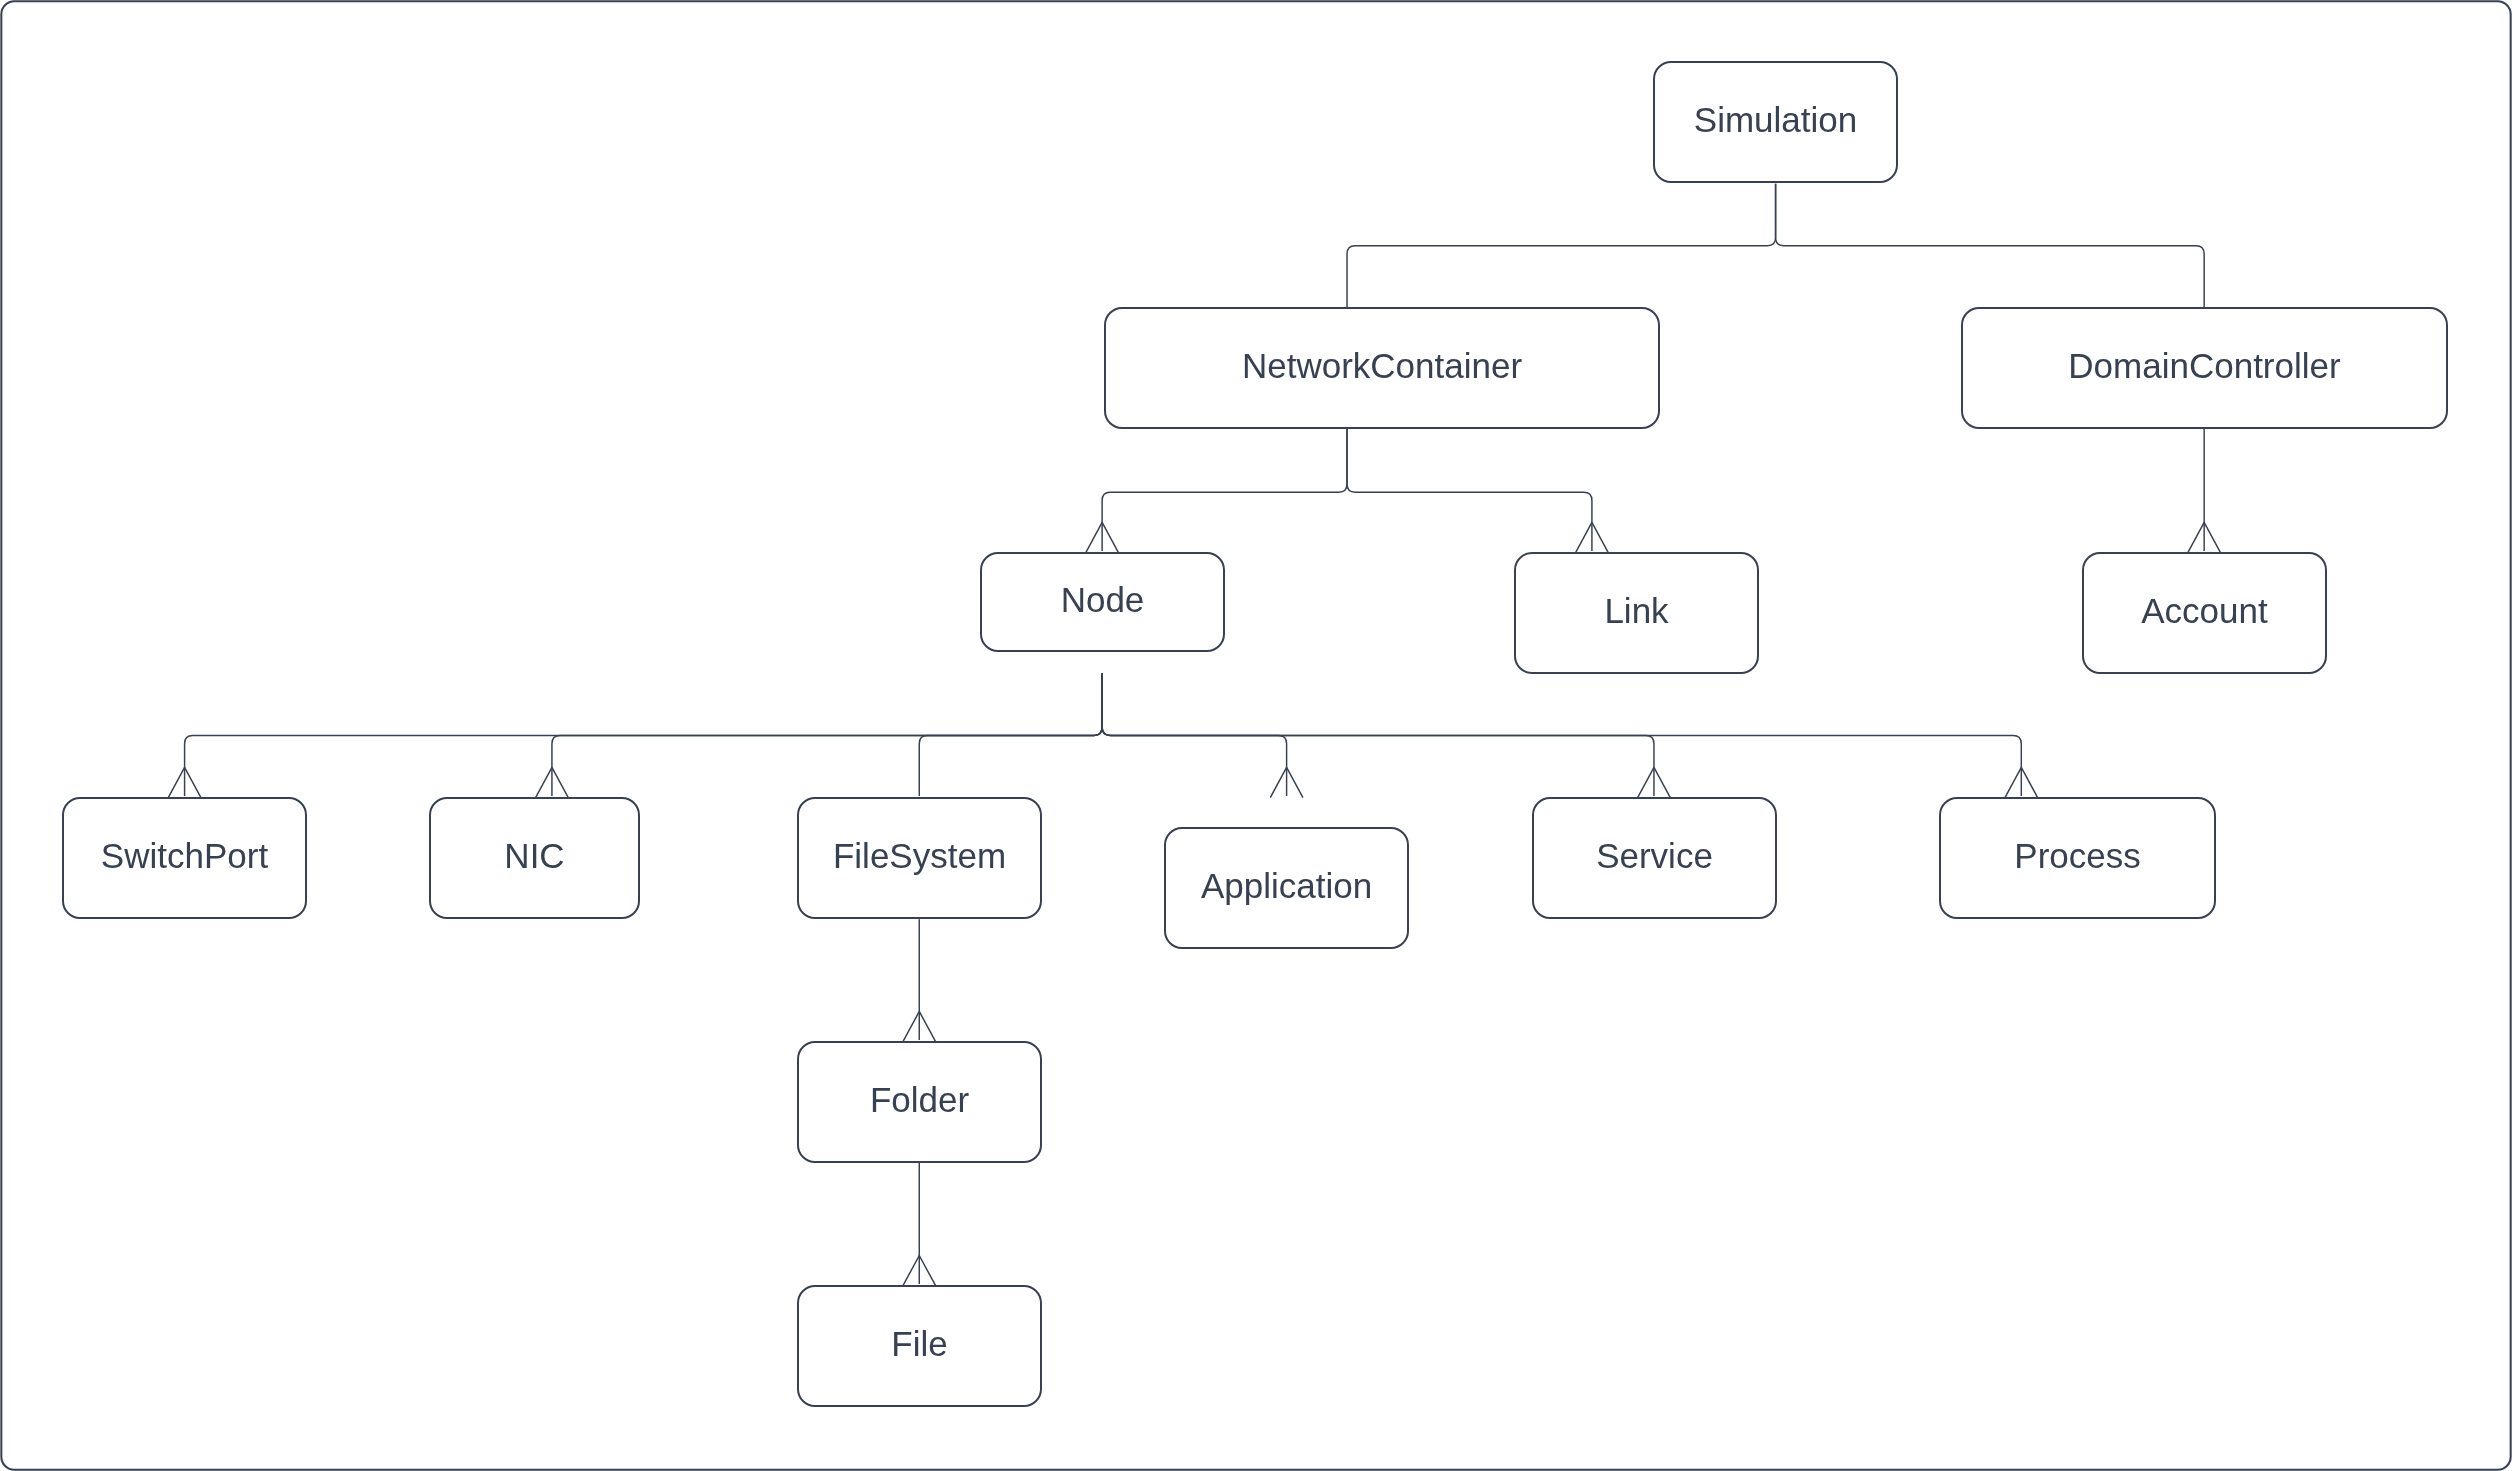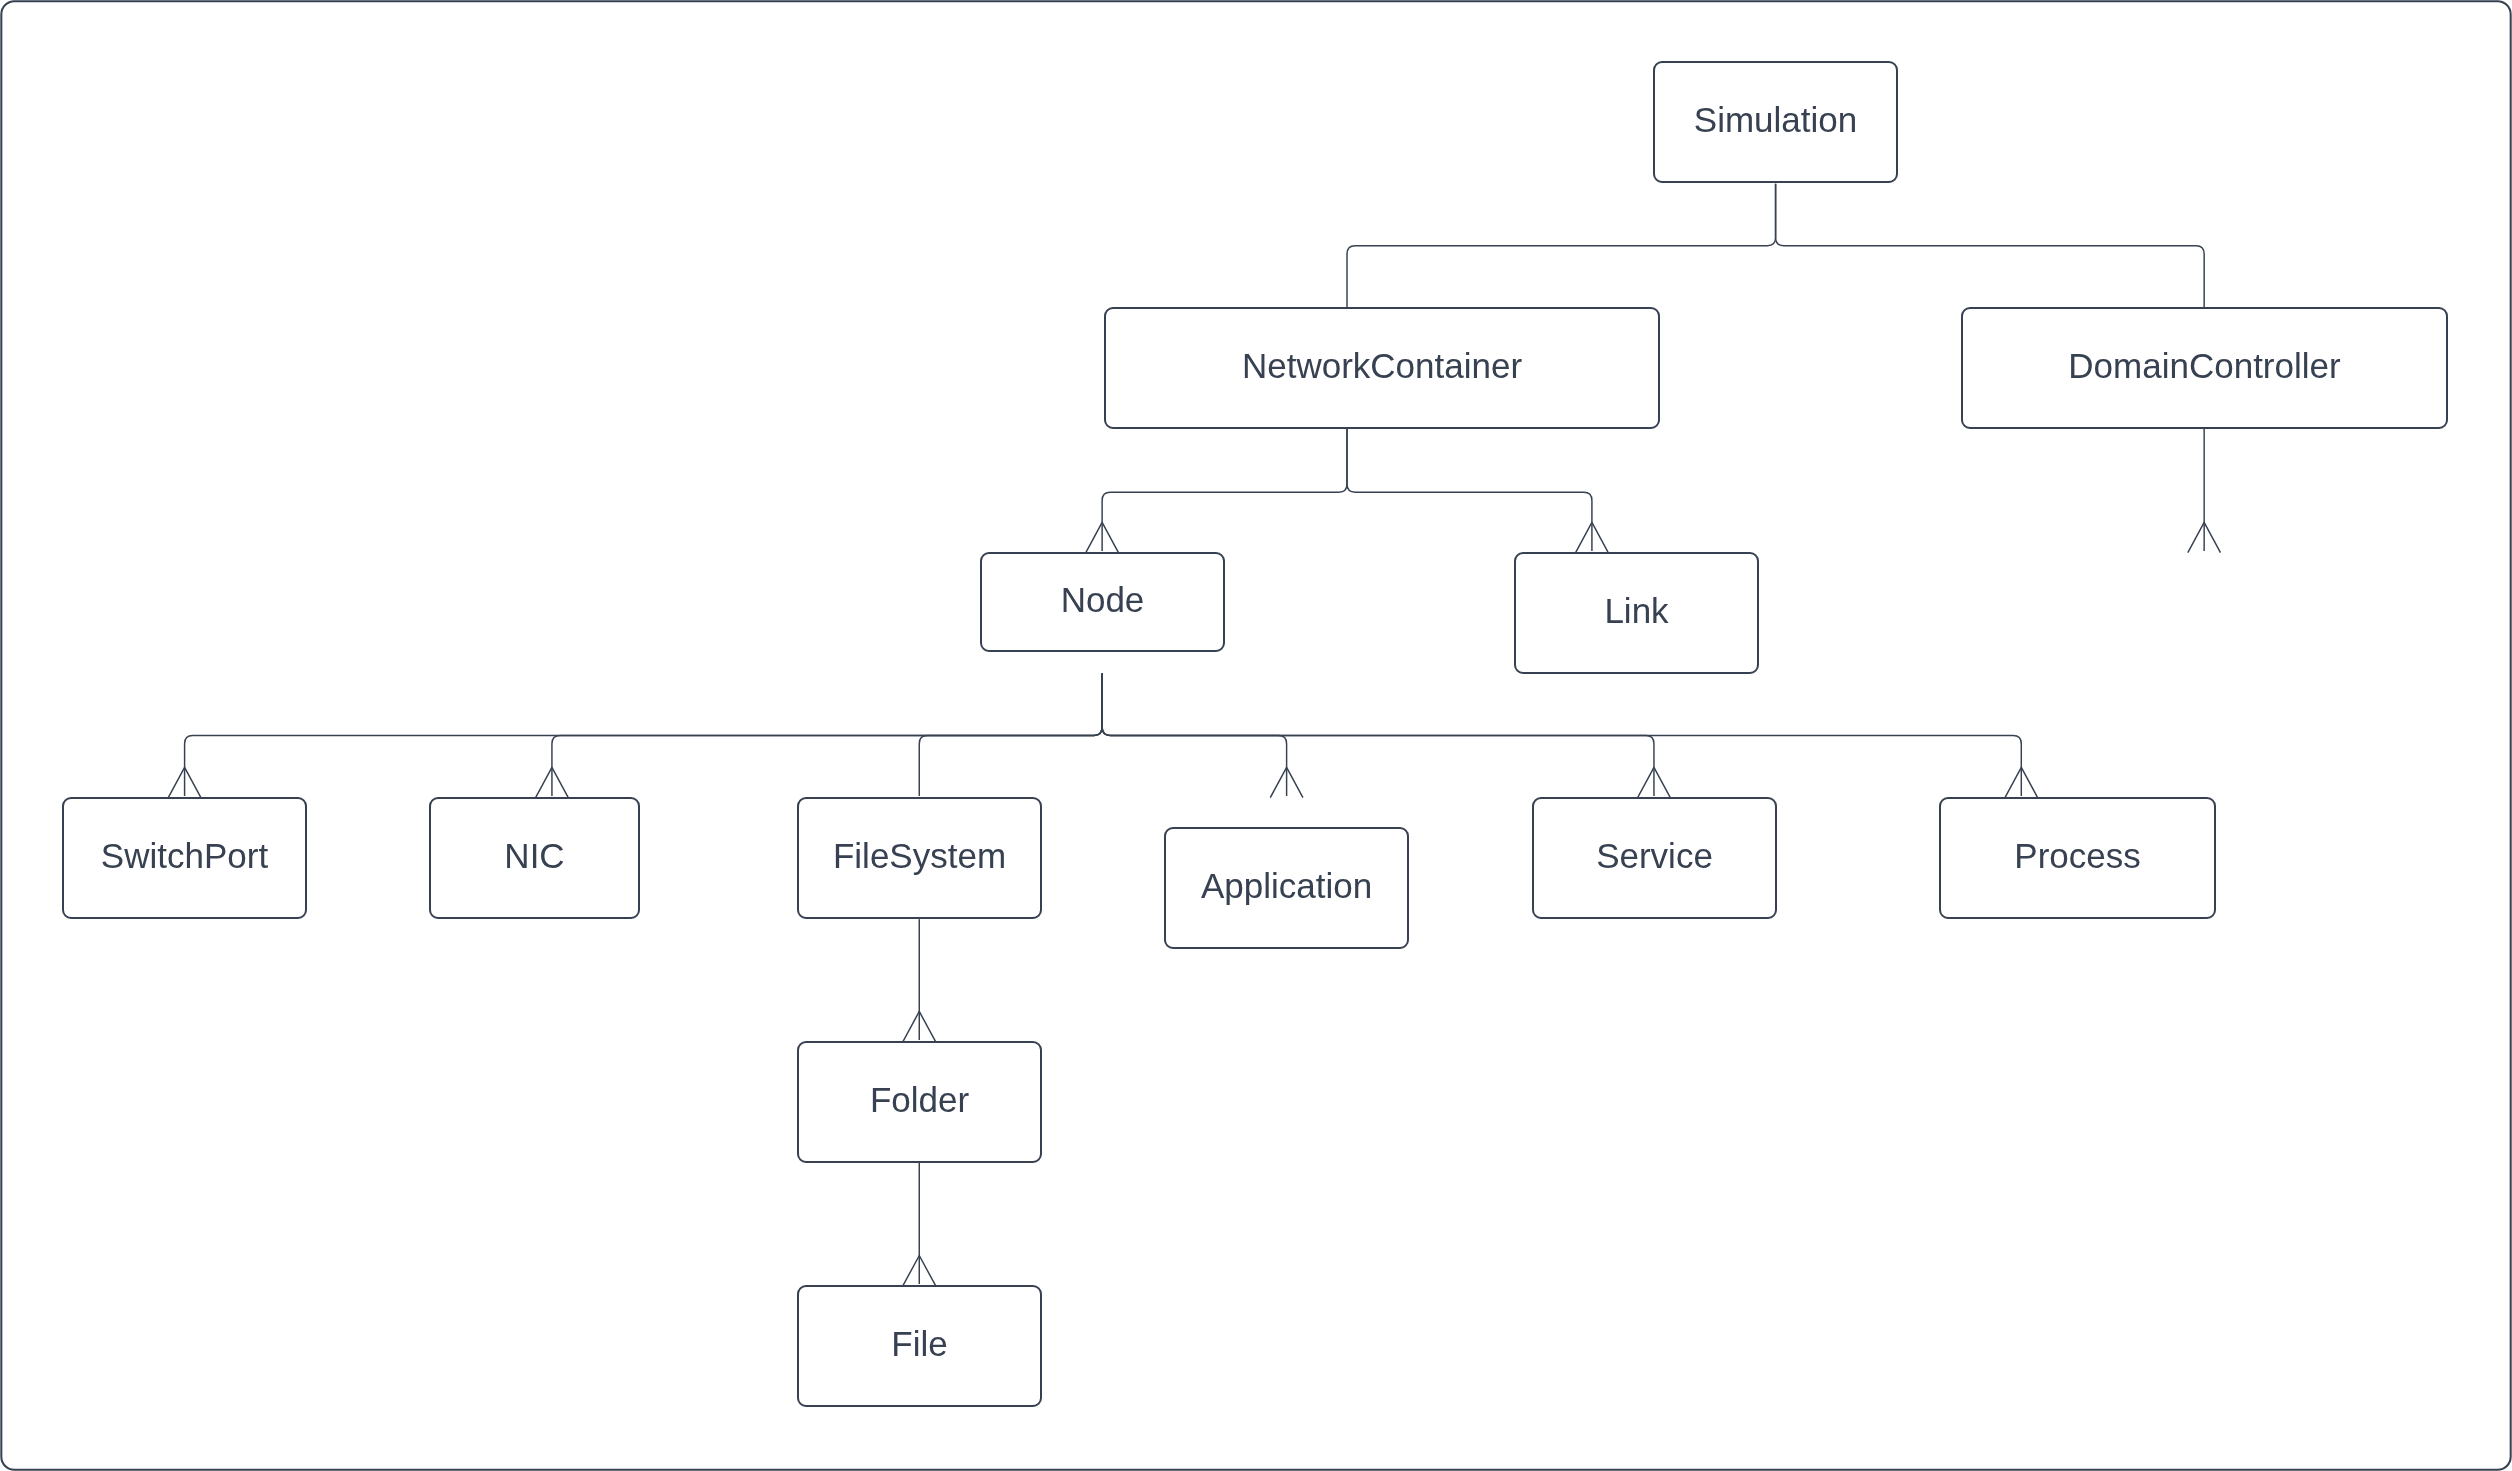--- a/index.html
+++ b/index.html
@@ -41,21 +41,21 @@
     stroke-width: 2.5;
   }
   .node {
     position: absolute;
     box-sizing: border-box;
     display: flex;
     align-items: center;
     justify-content: center;
     background: #ffffff;
     border: 2px solid #374151;
-    border-radius: 9px;
+    border-radius: 18px;
     color: #374151;
     font-size: 35px;
     line-height: 1;
     padding-bottom: 5px;
     white-space: nowrap;
   }
 </style>
 </head>
 <body>
 
@@ -108,20 +108,23 @@
   </div>
 
   <div class="node" style="left:980px; top:552px; width:245px; height:100px;align-items:center;">
     <span>Node</span>
   </div>
 
   <div class="node" style="left:1470px; top:552px; width:245px; height:122px;margin-left:44px;">
     <span>Link</span>
   </div>
 
+  <div class="node" style="left:2082px; top:552px; width:245px; height:122px;">
+    <span>Account</span>
+  </div>
 
   <div class="node" style="left:62px; top:797px; width:245px; height:122px;">
     <span>SwitchPort</span>
   </div>
 
   <div class="node" style="left:429px; top:797px; width:211px; height:122px;">
     <span>NIC</span>
   </div>
 
   <div class="node" style="left:797px; top:797px; width:245px; height:122px;">

